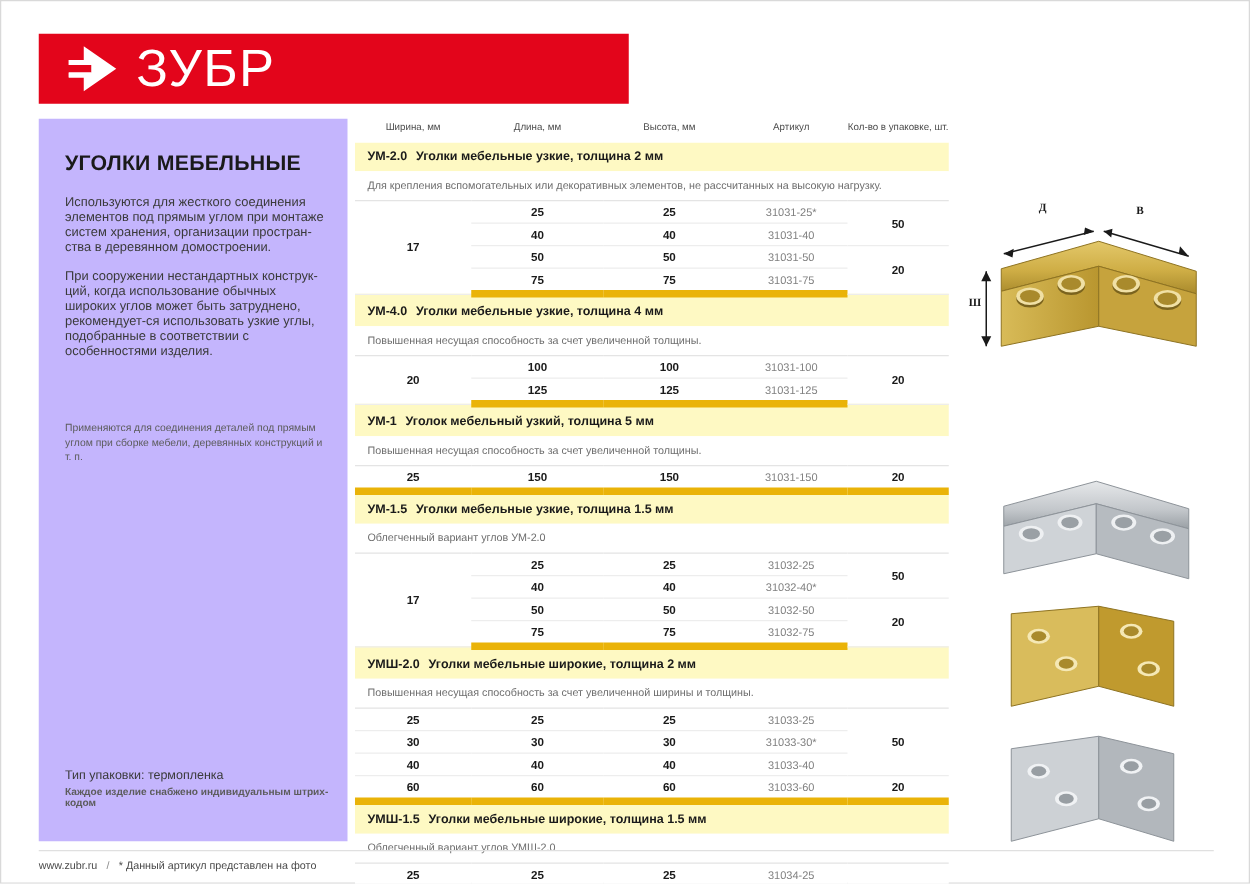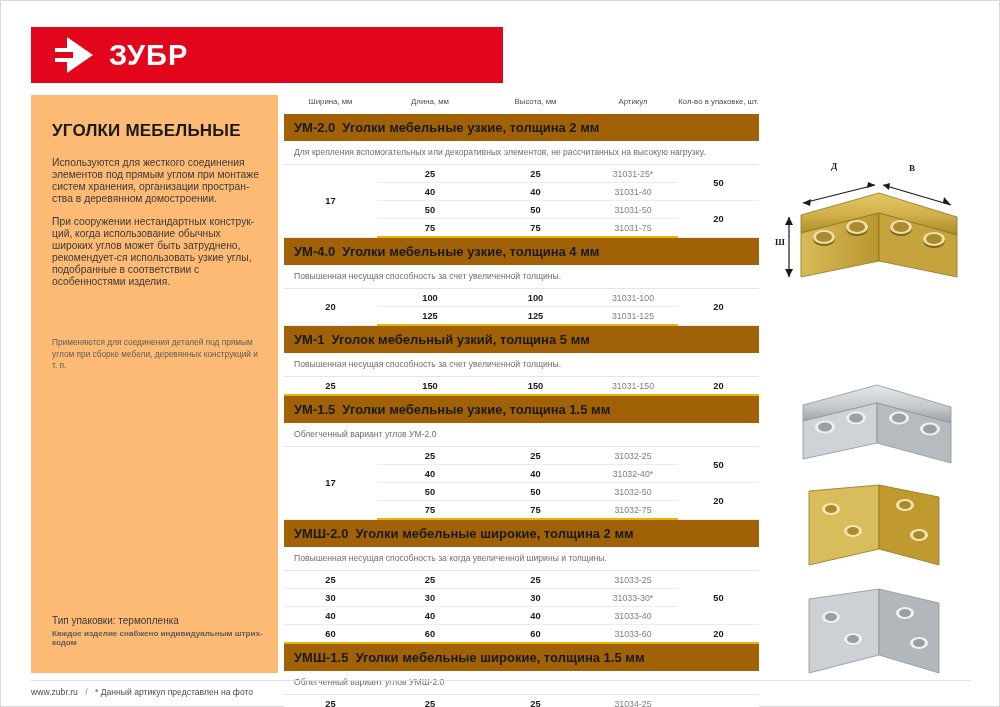--- a/index.html
+++ b/index.html
@@ -22,28 +22,28 @@
   .header-bar{
     position:absolute;left:30px;top:26px;width:472px;height:56px;
     background:#e3051b;
   }
   .logo-wrap{
     position:absolute;left:0;top:0;height:56px;display:flex;align-items:center;
     padding-left:22px;
   }
   .logo-mark{width:44px;height:40px;position:relative;margin-right:12px;}
   .logo-text{
-    color:#ffffff;font-weight:bold;font-size:29px;letter-spacing:1px;
+    color:#ffffff;font-weight:normal;font-size:42px;letter-spacing:1px;
     font-family:"Liberation Sans", sans-serif;line-height:36px;
   }
 
   
   .left-panel{
     position:absolute;left:30px;top:94px;width:247px;height:578px;
-    background:#fdba74;
+    background:#c4b5fd;
   }
   .panel-title{
     position:absolute;left:21px;top:26px;width:215px;
     font-size:17px;font-weight:bold;letter-spacing:.2px;color:#1a1a1a;
   }
   .panel-body{
     position:absolute;left:21px;top:62px;width:210px;
     font-size:10.3px;line-height:12px;color:#3a3a3a;
   }
   .panel-body p{margin:0 0 11px 0;}
@@ -75,40 +75,40 @@
   table.spec col.c2{width:106px;}
   table.spec col.c3{width:105px;}
   table.spec col.c4{width:90px;}
   table.spec col.c5{width:81px;}
 
   .col-head th{
     font-size:7.8px;font-weight:normal;color:#4d4d4d;
     text-align:center;padding:2px 0 7px 0;border:none;
   }
   .sec-head td{
-    background:#a16207;
-    font-size:13px;font-weight:bold;color:#1a1a1a;
+    background:#fef9c3;
+    font-size:10px;font-weight:bold;color:#1a1a1a;
     padding:6px 0 6px 10px;
     border-top:1px solid #ffffff;
   }
   .sec-head .code{margin-right:7px;}
   .sec-desc td{
     font-size:8.6px;color:#6e6e6e;padding:6px 0 7px 10px;background:#fff;
     border-bottom:1px solid #e4e4e4;
   }
   tr.data td{
     font-size:9.3px;font-weight:bold;color:#1a1a1a;text-align:center;
     height:17px;padding:0;background:#fff;
     border-bottom:1px solid #ededed;
   }
   tr.data td.art{
     font-weight:normal;color:#808080;font-size:8.8px;
   }
   tr.data td.span-cell{border-bottom:1px solid #ededed;}
-  tr.data.last td{border-bottom:2px solid #eab308;}
+  tr.data.last td{border-bottom:6px solid #eab308;}
 
   
   .img-col{position:absolute;left:770px;top:94px;width:210px;height:590px;}
   .fig{position:absolute;}
   .dim-label{
     position:absolute;font-size:9px;font-weight:bold;color:#1a1a1a;
     font-family:"Liberation Serif", serif;
   }
 </style>
 </head>
@@ -247,21 +247,21 @@
           </tr>
           <tr class="data last">
             <td>75</td>
             <td>75</td>
             <td class="art">31032-75</td>
           </tr>
           <tr class="sec-head">
             <td colspan="5"><span class="code">УМШ-2.0</span><span>Уголки мебельные широкие, толщина 2 мм</span></td>
           </tr>
           <tr class="sec-desc">
-            <td colspan="5">Повышенная несущая способность за когда увеличенной ширины и толщины.</td>
+            <td colspan="5">Повышенная несущая способность за счет увеличенной ширины и толщины.</td>
           </tr>
           <tr class="data">
             <td>25</td>
             <td>25</td>
             <td>25</td>
             <td class="art">31033-25</td>
             <td rowspan="3" class="span-cell">50</td>
           </tr>
           <tr class="data">
             <td>30</td>

